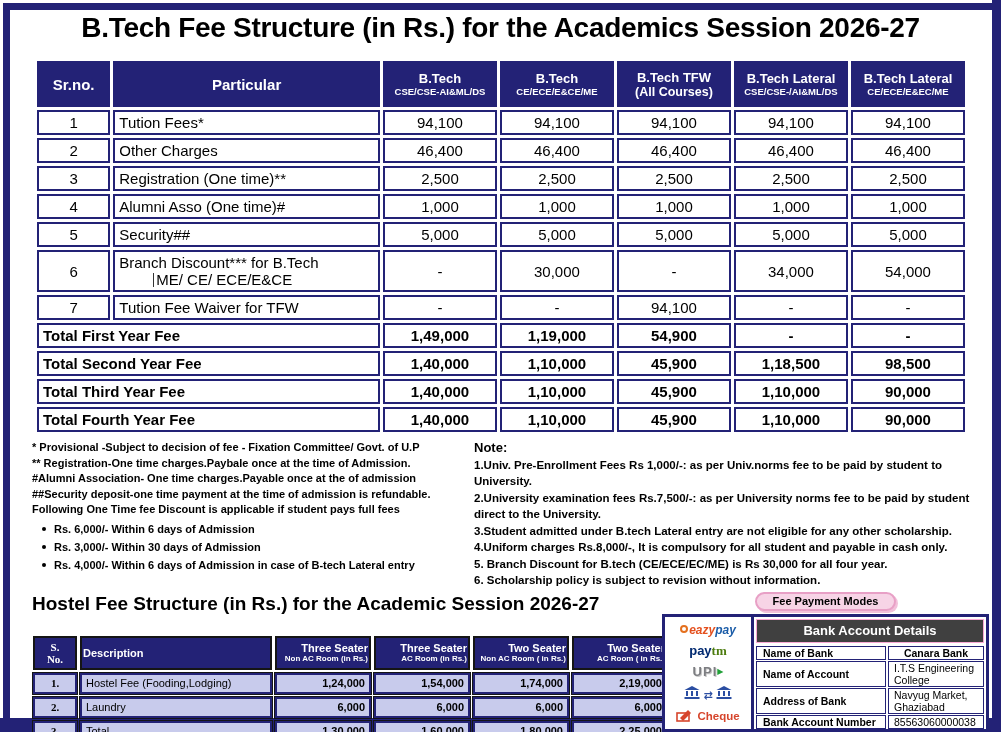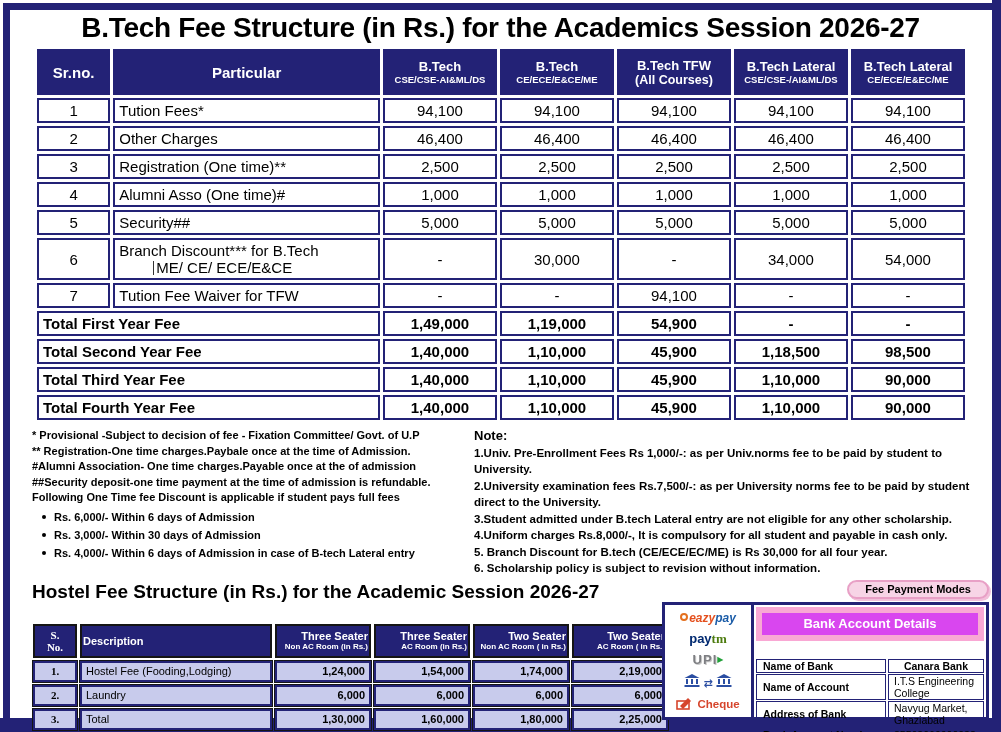--- a/index.html
+++ b/index.html
@@ -5,21 +5,21 @@
   html,body{margin:0;padding:0;background:#fff;}
   .page{position:relative;width:1001px;height:732px;background:#ffffff;
         font-family:"Liberation Sans","DejaVu Sans",sans-serif;color:#000;overflow:hidden;}
   
   .frame-top{position:absolute;top:3px;left:3px;right:8px;height:7px;background:#232276;}
   .frame-left{position:absolute;top:3px;left:3px;width:7px;bottom:14px;background:#232276;}
   .frame-right{position:absolute;top:0;right:0;width:9px;bottom:0;background:#232276;}
   .frame-bottom{position:absolute;left:0;right:0;bottom:0;height:14px;background:#232276;}
   .content{position:absolute;top:10px;left:12px;right:12px;bottom:14px;}
 
-  .main-title{margin:2px 0 2px 0;text-align:center;font-size:28px;font-weight:bold;letter-spacing:-0.3px;}
+  .main-title{margin:2px 0 14px 0;text-align:center;font-size:28px;font-weight:bold;letter-spacing:-0.3px;}
 
   
   table{border-collapse:separate;border-spacing:3px;}
   .fee-table{margin-left:22px;width:934px;table-layout:fixed;}
   .fee-table th,.fee-table td{border:2px solid #232276;box-sizing:border-box;}
   .fee-table th{background:#232276;color:#fff;vertical-align:middle;padding:2px 1px;height:46px;}
   .fee-table .c-sr{width:72px;}
   .fee-table .c-p{width:262px;}
   .fee-table .c-v{width:112px;}
   .th-t{font-size:13px;font-weight:bold;line-height:15px;}
@@ -50,37 +50,37 @@
   .hostel-table{width:614px;table-layout:fixed;border-spacing:3px;}
   .hostel-table th{background:#232276;color:#fff;border:2px solid #151515;padding:1px;height:28px;vertical-align:middle;}
   .hostel-table .hh-t{font-size:11px;font-weight:bold;line-height:12px;}
   .hostel-table .hh-s{font-size:8px;font-weight:bold;line-height:9px;}
   .hostel-table td{background:#c8cbec;border:2px solid #232276;outline:1px solid #151515;font-size:11px;height:15px;padding:1px 4px;vertical-align:middle;}
   .h-sr{width:38px;text-align:center;font-family:"Liberation Serif","DejaVu Serif",serif;font-weight:bold;font-size:12px;}
   .h-d{width:186px;text-align:left;padding-left:8px;}
   .h-v{width:90px;text-align:right;font-weight:bold;padding-right:8px;}
 
   .pay-col-wrap{width:345px;margin-left:10px;}
-  .badge-row{text-align:right;margin:0 0 3px 0;}
+  .badge-row{text-align:center;margin:0 0 3px 0;}
   .badge{display:inline-block;background:#f7d4e6;border:2px solid #e8a0c6;border-radius:12px;
          padding:0 16px;font-size:11px;font-weight:bold;line-height:15px;box-shadow:2px 2px 0 #f2c0da;}
   .bank-panel{display:flex;border:3px solid #232276;background:#fff;height:112px;}
   .pay-icons{width:86px;border-right:3px solid #232276;display:flex;flex-direction:column;justify-content:space-around;align-items:center;padding:2px 0;}
   .pay-item{text-align:center;line-height:14px;}
   .ep-dot{display:inline-block;width:4px;height:4px;border:2.5px solid #e4701e;border-radius:50%;vertical-align:1px;margin-right:1px;}
   .ep1{color:#e4501e;font-weight:bold;font-style:italic;font-size:12px;}
   .ep2{color:#1c5da8;font-weight:bold;font-style:italic;font-size:12px;}
   .pt1{color:#002970;font-weight:bold;font-size:13px;}
   .pt2{color:#4d7c0f;font-weight:bold;font-size:13px;font-family:Liberation Serif, serif;}
   .upi-txt{color:#7d7e82;font-weight:bold;font-size:13px;letter-spacing:1px;text-shadow:1px 1px 0 #c9c9c9;}
   .upi-arrow{color:#21a038;font-size:8px;vertical-align:2px;}
   .bank-xfer{color:#2b4ea2;font-size:11px;font-weight:bold;}
   .cheque-txt{color:#d6452c;font-weight:bold;font-size:11.5px;margin-left:3px;}
   .bank-table{flex:1;display:flex;flex-direction:column;padding:2px;}
-  .bank-title{background:#d946ef;color:#fff;font-size:13px;font-weight:bold;text-align:center;line-height:22px;border:6px solid #f9a8d4;margin-bottom:17px;}
+  .bank-title{background:#404040;color:#fff;font-size:13px;font-weight:bold;text-align:center;line-height:22px;border:1px solid #f9a8d4;margin-bottom:2px;}
   .bank-row{display:flex;flex:1;margin-top:1px;}
   .bl{width:122px;border:1.5px solid #232276;font-size:10.5px;font-weight:bold;display:flex;align-items:center;padding-left:6px;margin-right:2px;}
   .bv{flex:1;border:1.5px solid #232276;font-size:10.5px;display:flex;align-items:center;padding-left:5px;}
   .bv.bold{font-weight:bold;}
   .bv.center{justify-content:center;padding-left:0;}
 </style>
 </head>
 <body>
 
 <div class="page">

